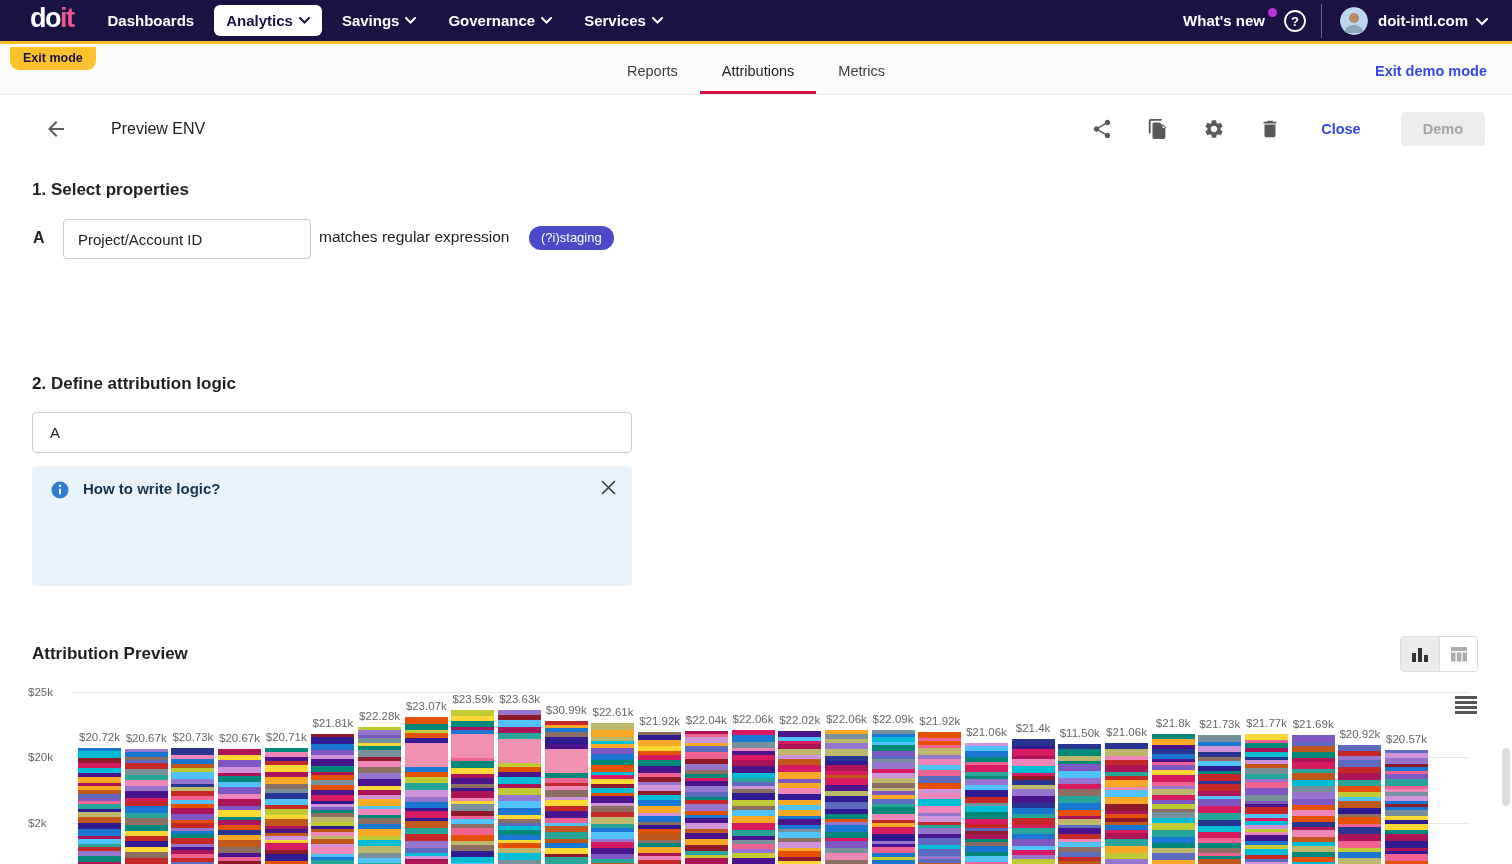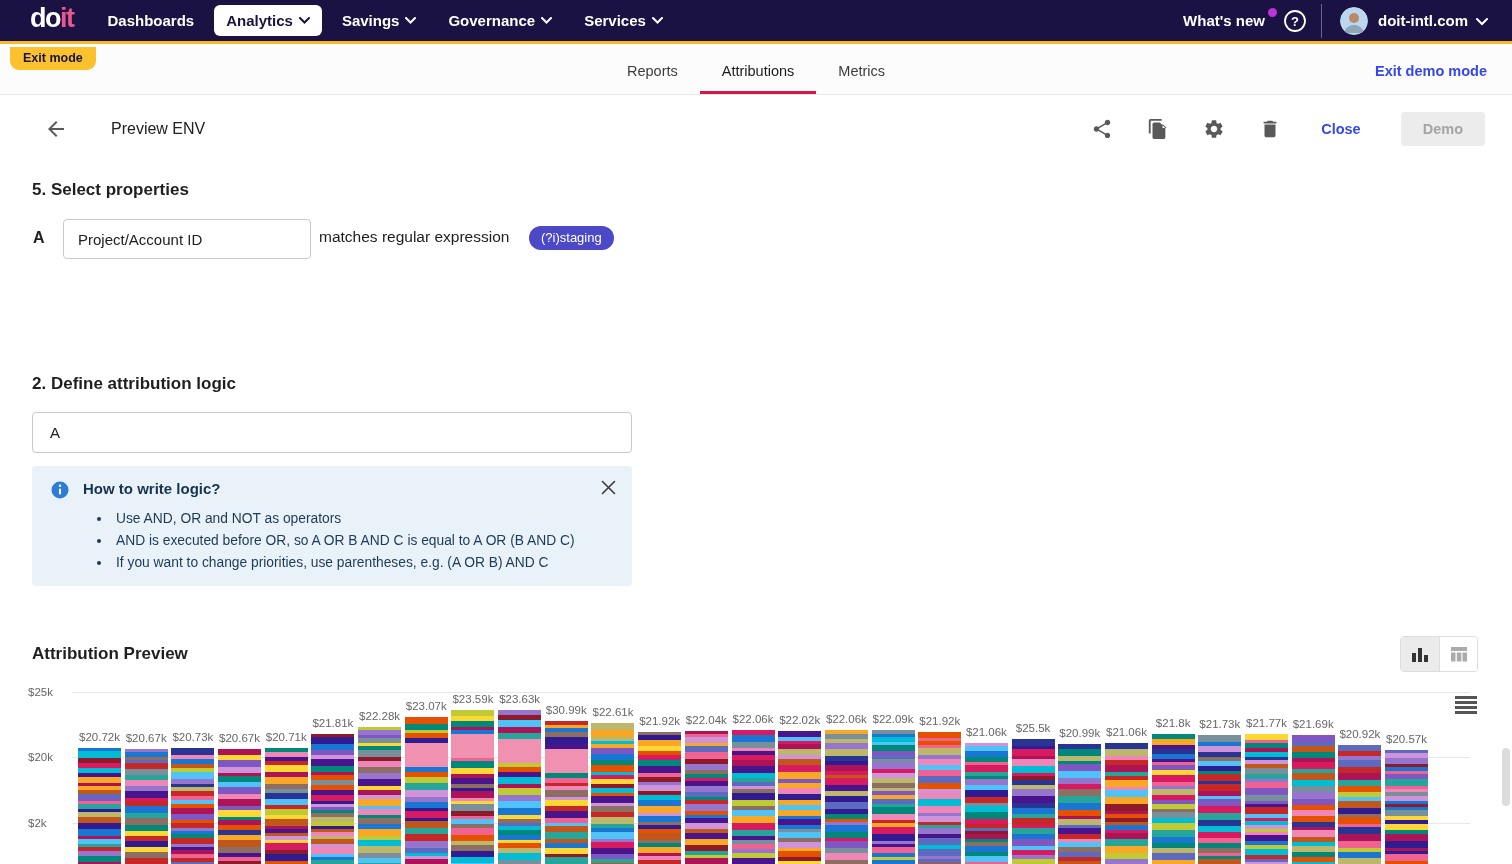--- a/index.html
+++ b/index.html
@@ -215,21 +215,21 @@
       <div class="icon-btn">
         <svg width="22" height="22" viewBox="0 0 24 24">
             <path d="M6 19c0 1.1.9 2 2 2h8c1.1 0 2-.9 2-2V7H6v12zM19 4h-3.5l-1-1h-5l-1 1H5v2h14V4z" fill="#595959"></path>
           </svg>
       </div>
       <div class="text-btn">Close</div>
       <button class="save-btn">Demo</button>
     </div>
   </div>
 
-  <h3 class="section-h h-props">5. Select properties</h3>
+  <h3 class="section-h h-props">1. Select properties</h3>
   <div class="row-label">A</div>
   <div class="field f-dimension">Project/Account ID</div>
   <div class="condition-text">matches regular expression</div>
   <div class="regex-chip">(?i)staging</div>
 
   <h3 class="section-h h-logic">2. Define attribution logic</h3>
   <div class="field f-logic">A</div>
 
   <div class="info-box">
     <div class="info-icon">
@@ -238,25 +238,20 @@
           <rect x="8" y="7.5" width="2" height="6" rx="1" fill="#fff"></rect>
           <circle cx="9" cy="4.8" r="1.2" fill="#fff"></circle>
         </svg>
     </div>
     <div class="info-title">How to write logic?</div>
     <div class="info-close">
       <svg width="15" height="15" viewBox="0 0 15 15">
           <path d="M1.5 1.5l12 12M13.5 1.5l-12 12" stroke="#3a3a3a" stroke-width="1.6" stroke-linecap="round"></path>
         </svg>
     </div>
-    <ul class="info-list">
-      <li>Use AND, OR and NOT as operators</li>
-      <li>AND is executed before OR, so A OR B AND C is equal to A OR (B AND C)</li>
-      <li>If you want to change priorities, use parentheses, e.g. (A OR B) AND C</li>
-    </ul>
   </div>
 
   <h3 class="section-h h-preview">Attribution Preview</h3>
   <div class="toggle-group">
     <div class="toggle active">
       <svg width="18" height="18" viewBox="0 0 18 18">
           <rect x="1" y="8" width="4" height="9" fill="#333"></rect>
           <rect x="7" y="3" width="4" height="14" fill="#333"></rect>
           <rect x="13" y="10" width="4" height="7" fill="#333"></rect>
         </svg>
@@ -897,21 +892,21 @@
         <div class="stripe" style="height: 3px; background: rgb(216, 27, 96);"></div>
         <div class="stripe" style="height: 6px; background: rgb(38, 166, 154);"></div>
         <div class="stripe" style="height: 5px; background: rgb(25, 118, 210);"></div>
         <div class="stripe" style="height: 7px; background: rgb(126, 87, 194);"></div>
         <div class="stripe" style="height: 4px; background: rgb(79, 195, 247);"></div>
         <div class="stripe" style="height: 5px; background: rgb(216, 27, 96);"></div>
         <div class="stripe" style="height: 4px; background: rgb(149, 117, 205);"></div>
         <div class="stripe" style="height: 5px; background: rgb(192, 202, 51);"></div>
         <div class="stripe" style="height: 3px; background: rgb(194, 87, 27);"></div>
       </div>
-      <div class="bar-label" style="left: 1033.1px; top: 45.98px;">$25.5k</div>
+      <div class="bar-label" style="left: 1033.1px; top: 45.98px;">$21.4k</div>
       <div class="bar" style="left: 1058.28px; top: 68.3305px; width: 43px; height: 139.669px;">
         <div class="stripe" style="height: 5px; background: rgb(40, 53, 147);"></div>
         <div class="stripe" style="height: 7px; background: rgb(0, 137, 123);"></div>
         <div class="stripe" style="height: 5px; background: rgb(189, 183, 107);"></div>
         <div class="stripe" style="height: 3px; background: rgb(0, 137, 123);"></div>
         <div class="stripe" style="height: 7px; background: rgb(126, 87, 194);"></div>
         <div class="stripe" style="height: 7px; background: rgb(79, 195, 247);"></div>
         <div class="stripe" style="height: 6px; background: rgb(149, 117, 205);"></div>
         <div class="stripe" style="height: 5px; background: rgb(216, 27, 96);"></div>
         <div class="stripe" style="height: 7px; background: rgb(141, 110, 99);"></div>
@@ -923,21 +918,21 @@
         <div class="stripe" style="height: 3px; background: rgb(92, 107, 192);"></div>
         <div class="stripe" style="height: 6px; background: rgb(74, 20, 140);"></div>
         <div class="stripe" style="height: 5px; background: rgb(198, 40, 40);"></div>
         <div class="stripe" style="height: 3px; background: rgb(238, 134, 183);"></div>
         <div class="stripe" style="height: 5px; background: rgb(79, 195, 247);"></div>
         <div class="stripe" style="height: 5px; background: rgb(141, 110, 99);"></div>
         <div class="stripe" style="height: 5px; background: rgb(92, 107, 192);"></div>
         <div class="stripe" style="height: 4px; background: rgb(198, 40, 40);"></div>
         <div class="stripe" style="height: 5px; background: rgb(194, 87, 27);"></div>
       </div>
-      <div class="bar-label" style="left: 1079.78px; top: 51.3305px;">$20.99k</div>
+      <div class="bar-label" style="left: 1079.78px; top: 51.3305px;">$11.50k</div>
       <div class="bar" style="left: 1104.96px; top: 67.417px; width: 43px; height: 140.583px;">
         <div class="stripe" style="height: 6px; background: rgb(40, 53, 147);"></div>
         <div class="stripe" style="height: 7px; background: rgb(189, 183, 107);"></div>
         <div class="stripe" style="height: 4px; background: rgb(238, 134, 183);"></div>
         <div class="stripe" style="height: 5px; background: rgb(198, 40, 40);"></div>
         <div class="stripe" style="height: 7px; background: rgb(173, 20, 87);"></div>
         <div class="stripe" style="height: 4px; background: rgb(38, 166, 154);"></div>
         <div class="stripe" style="height: 4px; background: rgb(198, 40, 40);"></div>
         <div class="stripe" style="height: 7px; background: rgb(249, 168, 37);"></div>
         <div class="stripe" style="height: 3px; background: rgb(238, 134, 183);"></div>

